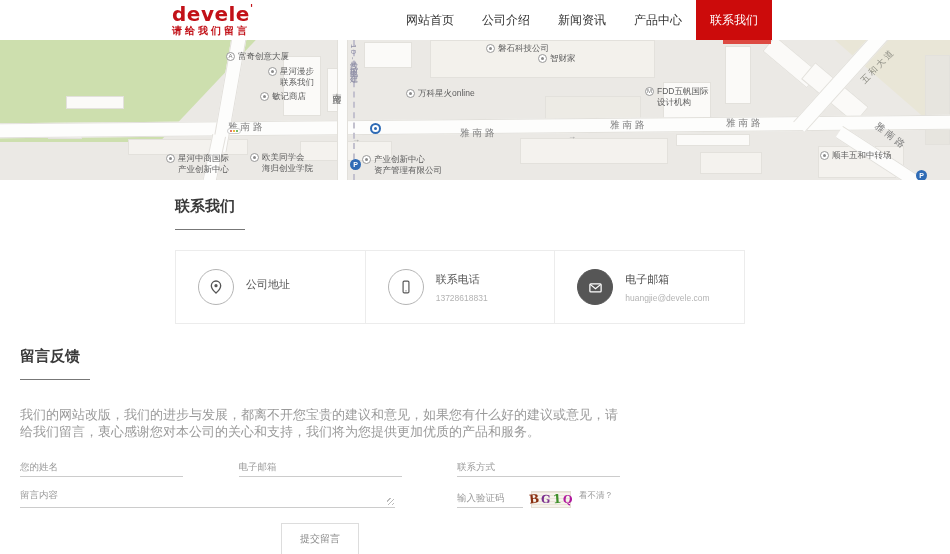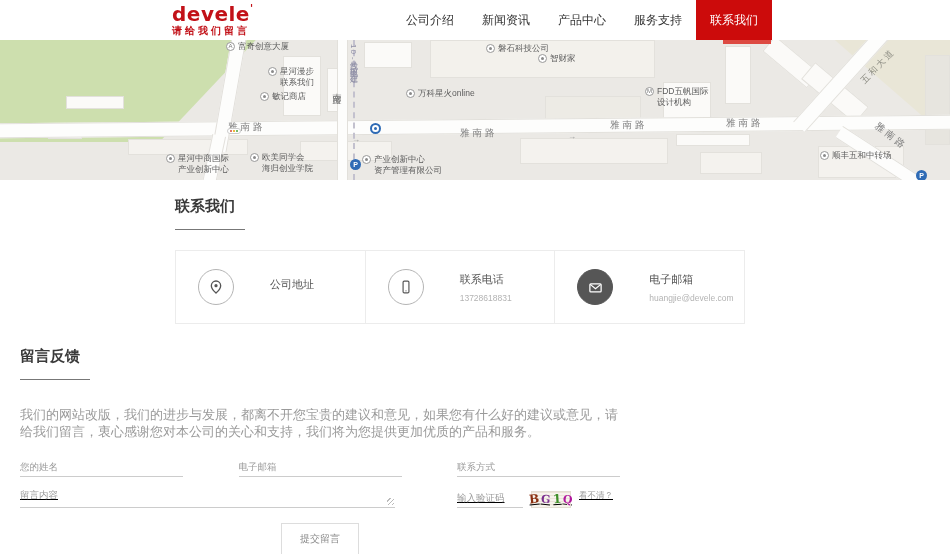--- a/index.html
+++ b/index.html
@@ -42,31 +42,31 @@
   .arrow { position: absolute; z-index: 4; font-size: 8px; color: #9a9a9a; }
 
   
   .content { position: absolute; top: 180px; left: 0; width: 950px; background: #fff; }
   .container { width: 600px; margin: 0 auto; }
   .section-title { font-size: 15px; font-weight: bold; color: #3a3a3a; }
   .title-underline { width: 70px; height: 1px; background: #777; margin-top: 13px; }
 
   .sec-contact { padding-top: 17px; }
   .cards { width: 570px; border: 1px solid #ececec; display: flex; margin-top: 20px; }
-  .card { flex: 1; display: flex; align-items: center; padding: 18px 0 18px 22px; min-width: 0; gap: 24px; }
+  .card { flex: 1; display: flex; align-items: center; padding: 18px 0 18px 22px; min-width: 0; }
   .card + .card { border-left: 1px solid #ececec; }
   .card-icon { width: 36px; height: 36px; min-width: 36px; border-radius: 50%; border: 1px solid #b5b5b5; display: flex; align-items: center; justify-content: center; margin-right: 12px; color: #555; }
   .card-icon.filled { background: #565656; border-color: #565656; color: #fff; }
   .card-title { font-size: 11px; color: #555; margin-bottom: 6px; }
   .card-text { font-size: 8.5px; color: #b3b3b3; white-space: nowrap; }
 
   .sec-feedback { padding-top: 23px; margin-left: 20px; }
   .feedback-desc { margin-top: 27px; font-size: 13px; color: #9a9a9a; line-height: 1.3; }
   .form-row { display: flex; justify-content: space-between; margin-top: 15px; }
-  .form-row.second { margin-top: 7px; align-items: flex-end; text-decoration: underline; }
+  .form-row.second { margin-top: 7px; align-items: flex-end; }
   .field { width: 163px; }
   .field input, .ta-wrap textarea, .captcha-group input {
     width: 100%; border: none; border-bottom: 1px solid #ccc; background: transparent;
     font-size: 9.5px; color: #777; padding: 5px 0 4px; outline: none;
     font-family: "Liberation Sans", sans-serif; resize: none;
   }
   ::placeholder { color: #9a9a9a; opacity: 1; }
   .ta-wrap { width: 375px; position: relative; }
   .ta-wrap textarea { height: 24px; display: block; }
   .resize-handle { position: absolute; right: 1px; bottom: 3px; width: 7px; height: 7px;
@@ -88,24 +88,24 @@
 <body>
 
 <div class="page">
 
   <div class="header">
     <div class="logo">
       <div class="logo-brand">devele</div>
       <div class="logo-tagline">请给我们留言</div>
     </div>
     <nav class="nav">
+        <a class="nav-item">网站首页</a>
         <a class="nav-item">公司介绍</a>
         <a class="nav-item">新闻资讯</a>
         <a class="nav-item">产品中心</a>
-        <a class="nav-item">服务支持</a>
         <a class="nav-item active">联系我们</a>
       </nav>
   </div>
 
   <div class="map">
     <div class="park"></div>
     <div class="beige"></div>
 
     <div class="bld" style="left:283px;top:16px;width:38px;height:60px"></div>
     <div class="bld" style="left:327px;top:28px;width:15px;height:44px"></div>
@@ -144,21 +144,21 @@
     <div class="map-icon-round parking" style="left:916px;top:130px">P</div>
     <div class="traffic" style="left:227px;top:88px">
       <i style="background:#d64b3a"></i>
         <i style="background:#e8a200"></i>
         <i style="background:#49a33a"></i>
     </div>
     <div class="arrow" style="left:352px;top:95px">→</div>
     <div class="arrow" style="left:568px;top:92px">→</div>
 
     <div id="map-labels">
-        <div class="map-label" style="left: 226px; top: 1px;"><span class="poi-icon letter">A</span><span>富奇创意大厦</span></div>
+        <div class="map-label" style="left: 226px; top: 11px;"><span class="poi-icon letter">A</span><span>富奇创意大厦</span></div>
         <div class="map-label" style="left: 268px; top: 26px;"><span class="poi-icon"><i></i></span><span>星河漫步
 联系我们</span></div>
         <div class="map-label" style="left: 260px; top: 51px;"><span class="poi-icon"><i></i></span><span>敏记商店</span></div>
         <div class="map-label" style="left: 486px; top: 3px;"><span class="poi-icon"><i></i></span><span>磐石科技公司</span></div>
         <div class="map-label" style="left: 538px; top: 13px;"><span class="poi-icon"><i></i></span><span>智财家</span></div>
         <div class="map-label" style="left: 406px; top: 48px;"><span class="poi-icon"><i></i></span><span>万科星火online</span></div>
         <div class="map-label" style="left: 645px; top: 46px;"><span class="poi-icon letter">M</span><span>FDD五帆国际
 设计机构</span></div>
         <div class="map-label" style="left: 820px; top: 110px;"><span class="poi-icon"><i></i></span><span>顺丰五和中转场</span></div>
         <div class="map-label" style="left: 362px; top: 114px;"><span class="poi-icon"><i></i></span><span>产业创新中心

